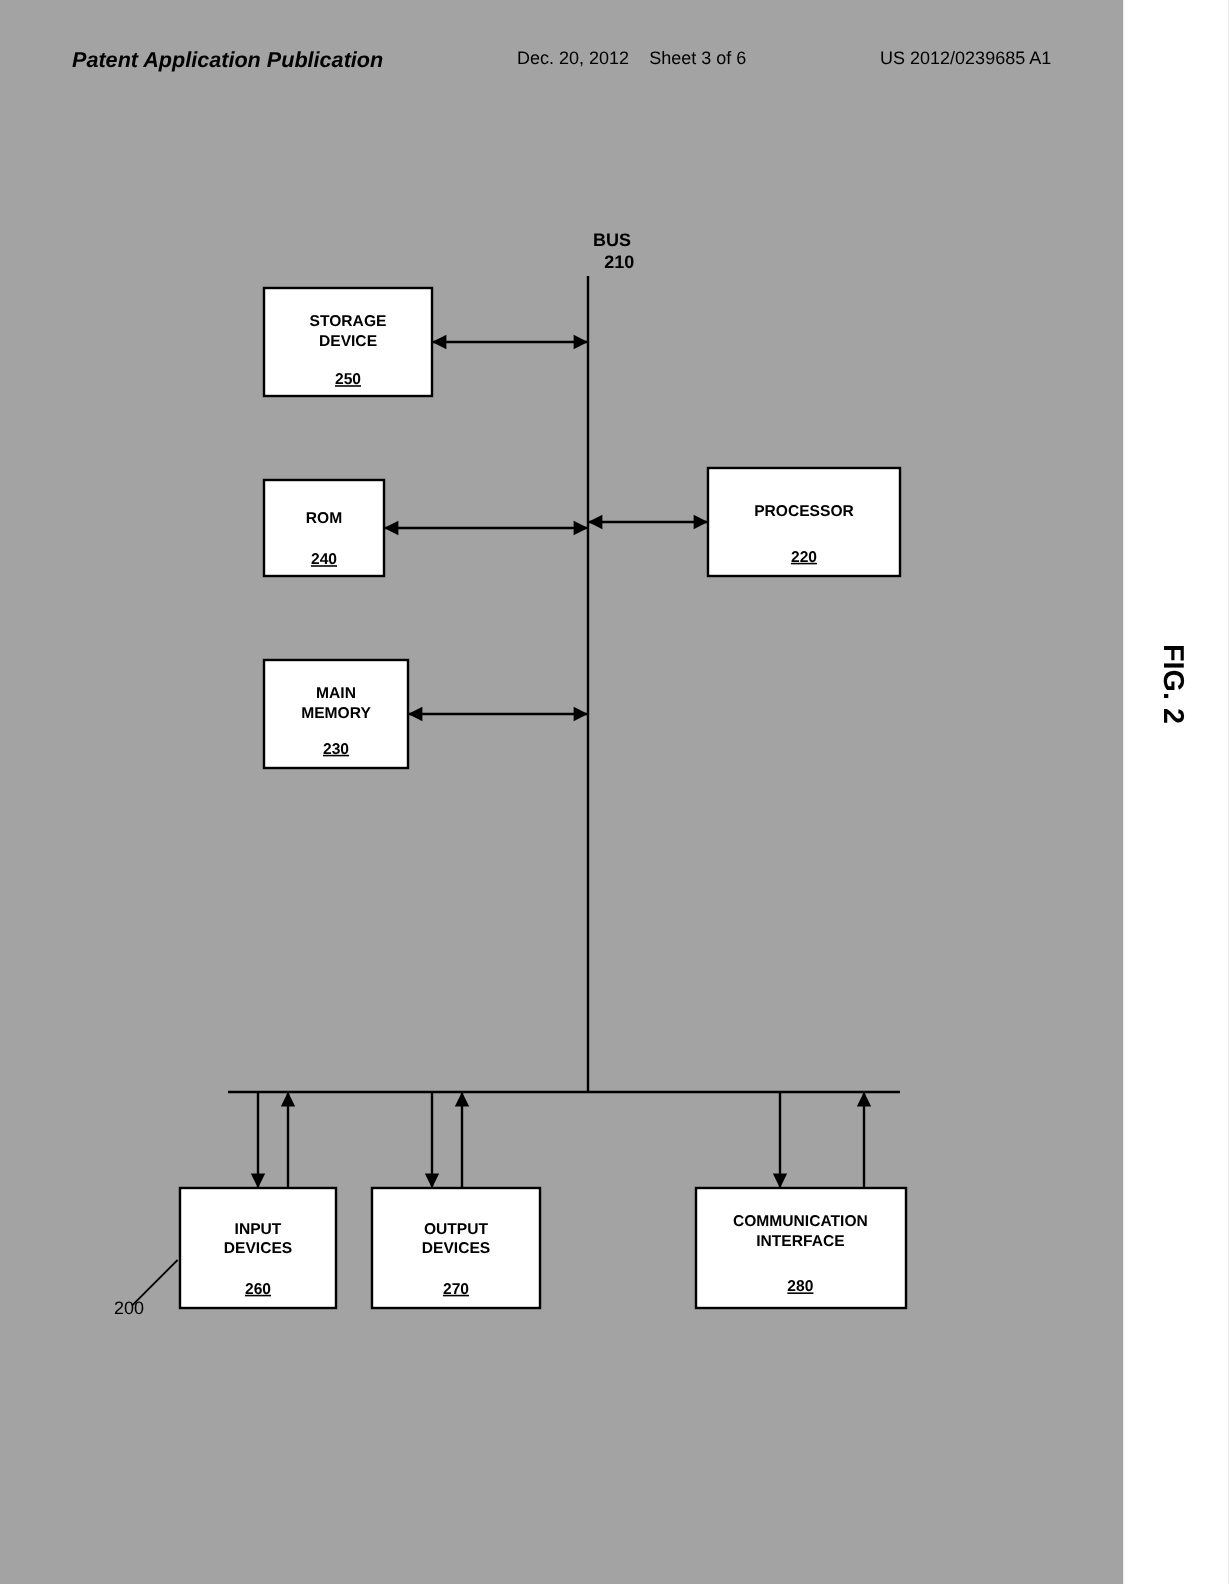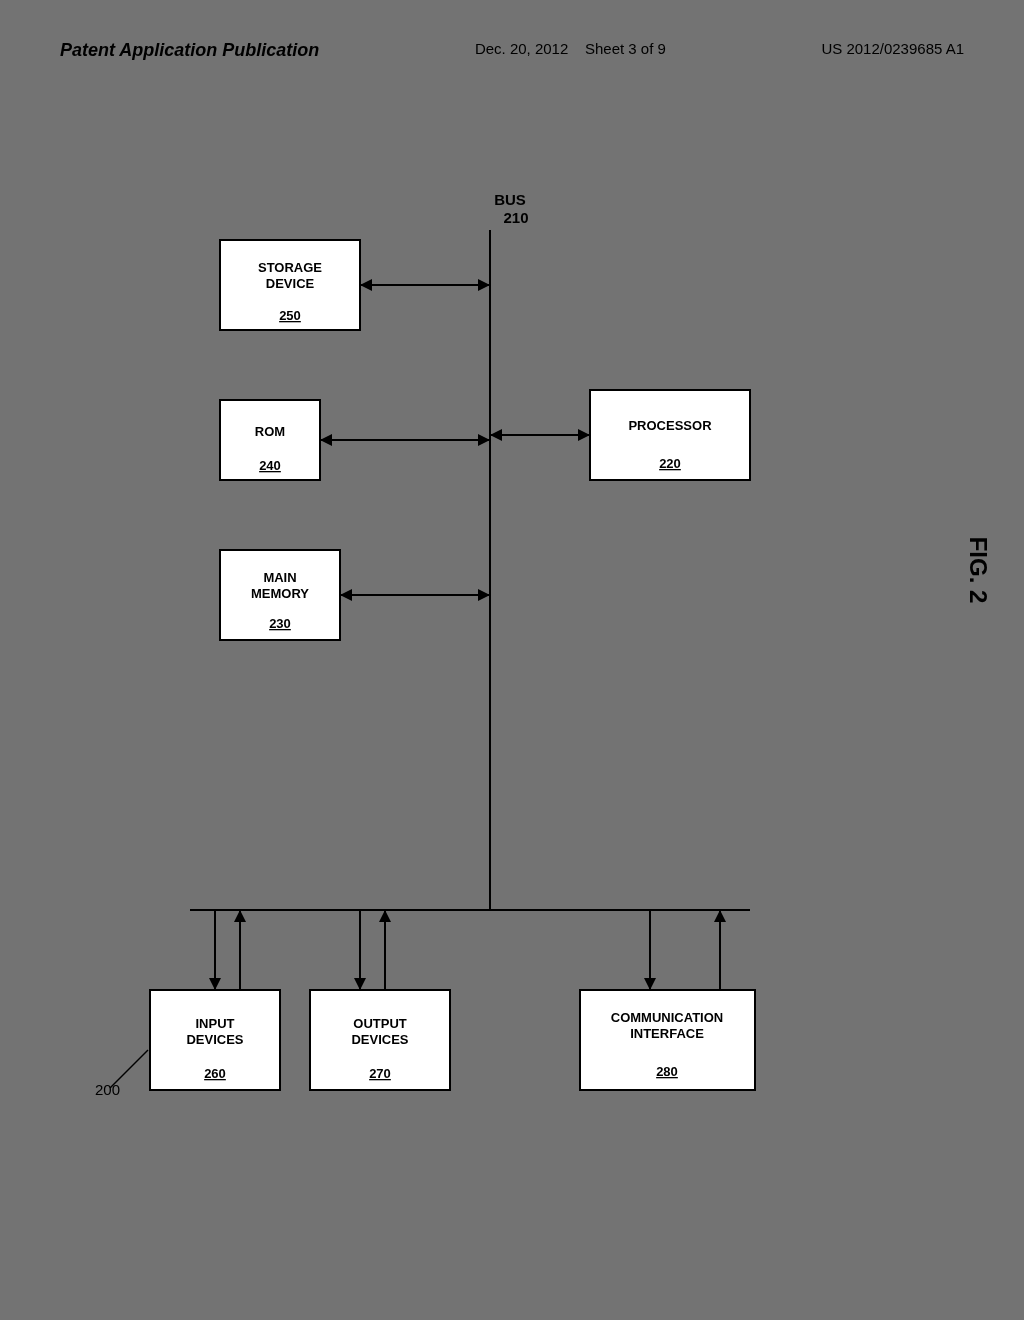--- a/index.html
+++ b/index.html
@@ -5,23 +5,23 @@
     * { margin: 0; padding: 0; box-sizing: border-box; }
     body {
       background: #fff;
       font-family: Arial, sans-serif;
       width: 1024px;
       height: 1320px;
       overflow: hidden;
       position: relative;
     }
     .page {
-      width: 1024px;
+      width: 936px;
       height: 1320px;
-      background: #737373;
+      background: #a3a3a3;
       position: relative;
     }
     .header {
       display: flex;
       justify-content: space-between;
       align-items: flex-start;
       padding: 40px 60px 20px 60px;
       border-bottom: none;
     }
     .header-left {
@@ -39,21 +39,21 @@
     }
   </style>
 </head>
 <body>
 
 <div class="page">
   <div class="header">
     <div class="header-left">Patent Application Publication</div>
     <div class="header-center">
       <span>Dec. 20, 2012</span>&nbsp;&nbsp;&nbsp;
-      <span>Sheet 3 of 9</span>
+      <span>Sheet 3 of 6</span>
     </div>
     <div class="header-right">US 2012/0239685 A1</div>
   </div>
 
   <svg style="position:absolute; top:120px; left:0; width:1024px; height:1160px;" viewBox="0 0 1024 1160">
 
     <text x="510" y="85" font-family="Arial" font-size="15" font-weight="bold" text-anchor="middle">BUS</text>
     <text x="516" y="103" font-family="Arial" font-size="15" font-weight="bold" text-anchor="middle">210</text>
     <line x1="490" y1="110" x2="490" y2="790" stroke="#000" stroke-width="2"></line>
 

